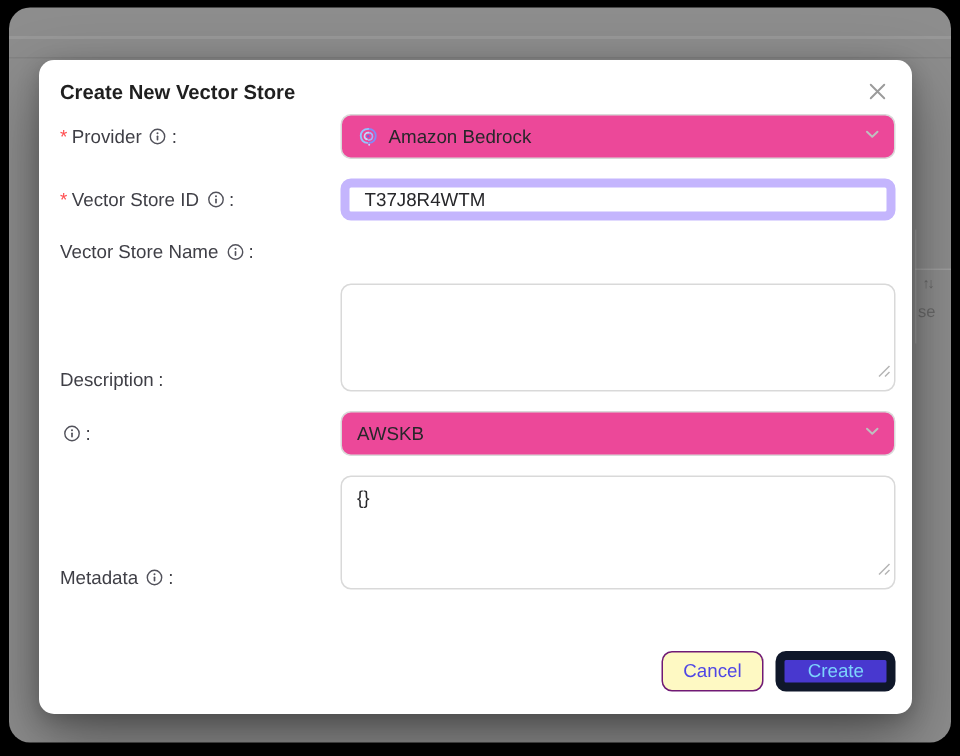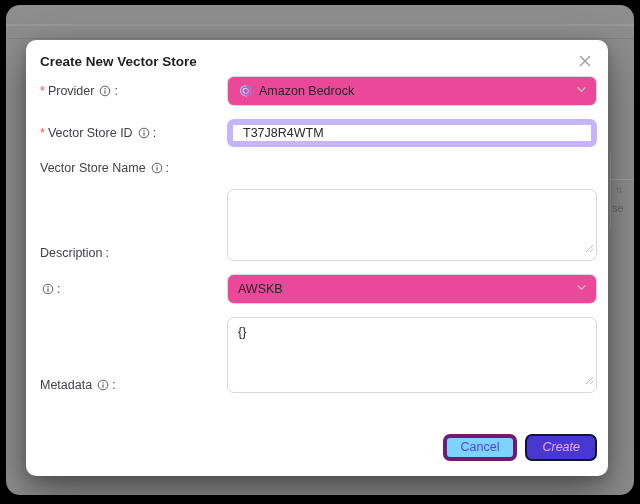--- a/index.html
+++ b/index.html
@@ -70,22 +70,22 @@
   }
   .ta-desc{height:72px;}
   .ta-meta{height:76px;}
   .resize-handle{position:absolute;right:3px;bottom:4px;pointer-events:none;}
 
   .footer{margin-top:auto;display:flex;justify-content:flex-end;gap:8px;}
   .btn{
     height:27px;border-radius:7px;font-size:12.5px;font-family:inherit;
     cursor:pointer;display:inline-flex;align-items:center;line-height:1;
   }
-  .btn-cancel{background:#7dd3fc;border:4px solid #701a75;color:#4f46e5;padding:0 14px;}
-  .btn-create{background:#4838cf;border:2px solid #0f172a;color:#f0abfc;padding:0 15px;font-weight:400;font-style:italic;}
+  .btn-cancel{background:#fef9c3;border:1px solid #701a75;color:#4f46e5;padding:0 14px;}
+  .btn-create{background:#4838cf;border:6px solid #0f172a;color:#7dd3fc;padding:0 15px;font-weight:400;}
 </style>
 </head>
 <body>
 
 <div class="stage">
 
   <div class="overlay">
     <div class="bg-hline1"></div>
     <div class="bg-hline2"></div>
     <div class="bg-fragment">

